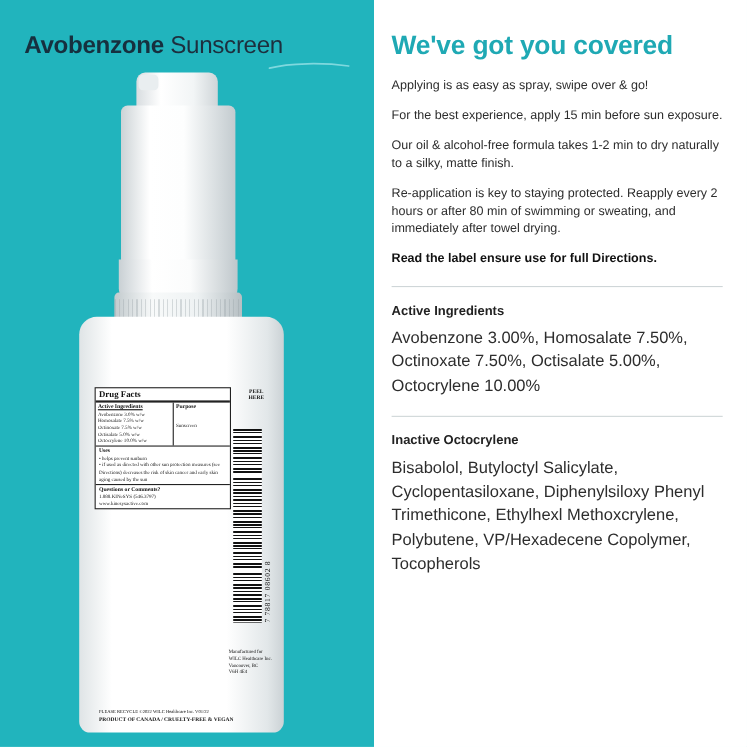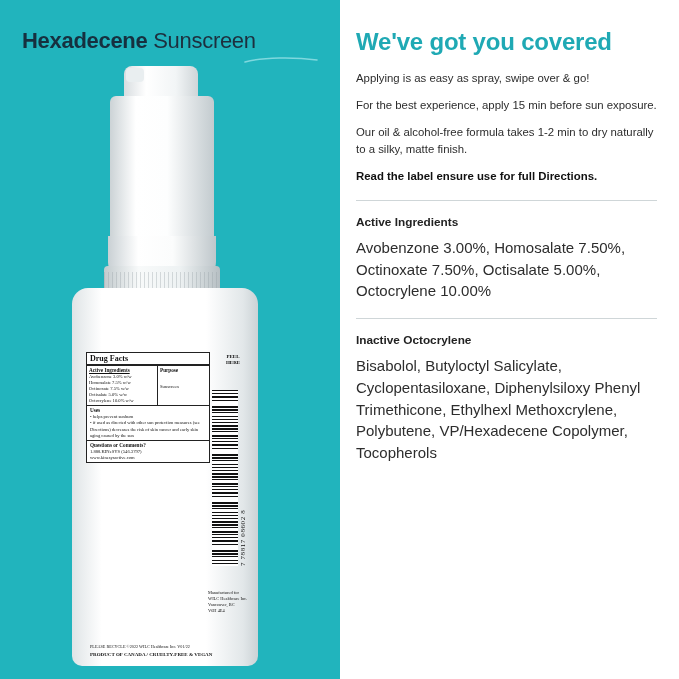--- a/index.html
+++ b/index.html
@@ -303,21 +303,21 @@
   }
 </style>
 </head>
 <body>
 
 <div class="page">
 
   <div class="left-panel">
 
     <div class="brand-title">
-      <span class="bold">Hexadecene</span>
+      <span class="bold">Avobenzone</span>
       <span class="light">Sunscreen</span>
     </div>
     <svg class="brand-underline" viewBox="0 0 76 8">
       <path d="M2 6 C 20 1, 52 1, 74 4" stroke="#7fd8de" stroke-width="1.6" fill="none" stroke-linecap="round"></path>
     </svg>
 
     <div class="bottle">
       <div class="nozzle"></div>
       <div class="nozzle-tip"></div>
       <div class="collar"></div>
@@ -378,20 +378,21 @@
       </div>
     </div>
   </div>
 
   <div class="right-panel">
     <h1 class="rp-title">We've got you covered</h1>
 
     <p class="rp-para">Applying is as easy as spray, swipe over &amp; go!</p>
     <p class="rp-para">For the best experience, apply 15 min before sun exposure.</p>
     <p class="rp-para">Our oil &amp; alcohol-free formula takes 1-2 min to dry naturally to a silky, matte finish.</p>
+    <p class="rp-para">Re-application is key to staying protected. Reapply every 2 hours or after 80 min of swimming or sweating, and immediately after towel drying.</p>
     <p class="rp-strong">Read the label ensure use for full Directions.</p>
 
     <hr class="divider">
 
     <h2 class="sec-head">Active Ingredients</h2>
     <p class="sec-body">Avobenzone 3.00%, Homosalate 7.50%, Octinoxate 7.50%, Octisalate 5.00%, Octocrylene 10.00%</p>
 
     <hr class="divider">
 
     <h2 class="sec-head">Inactive Octocrylene</h2>

